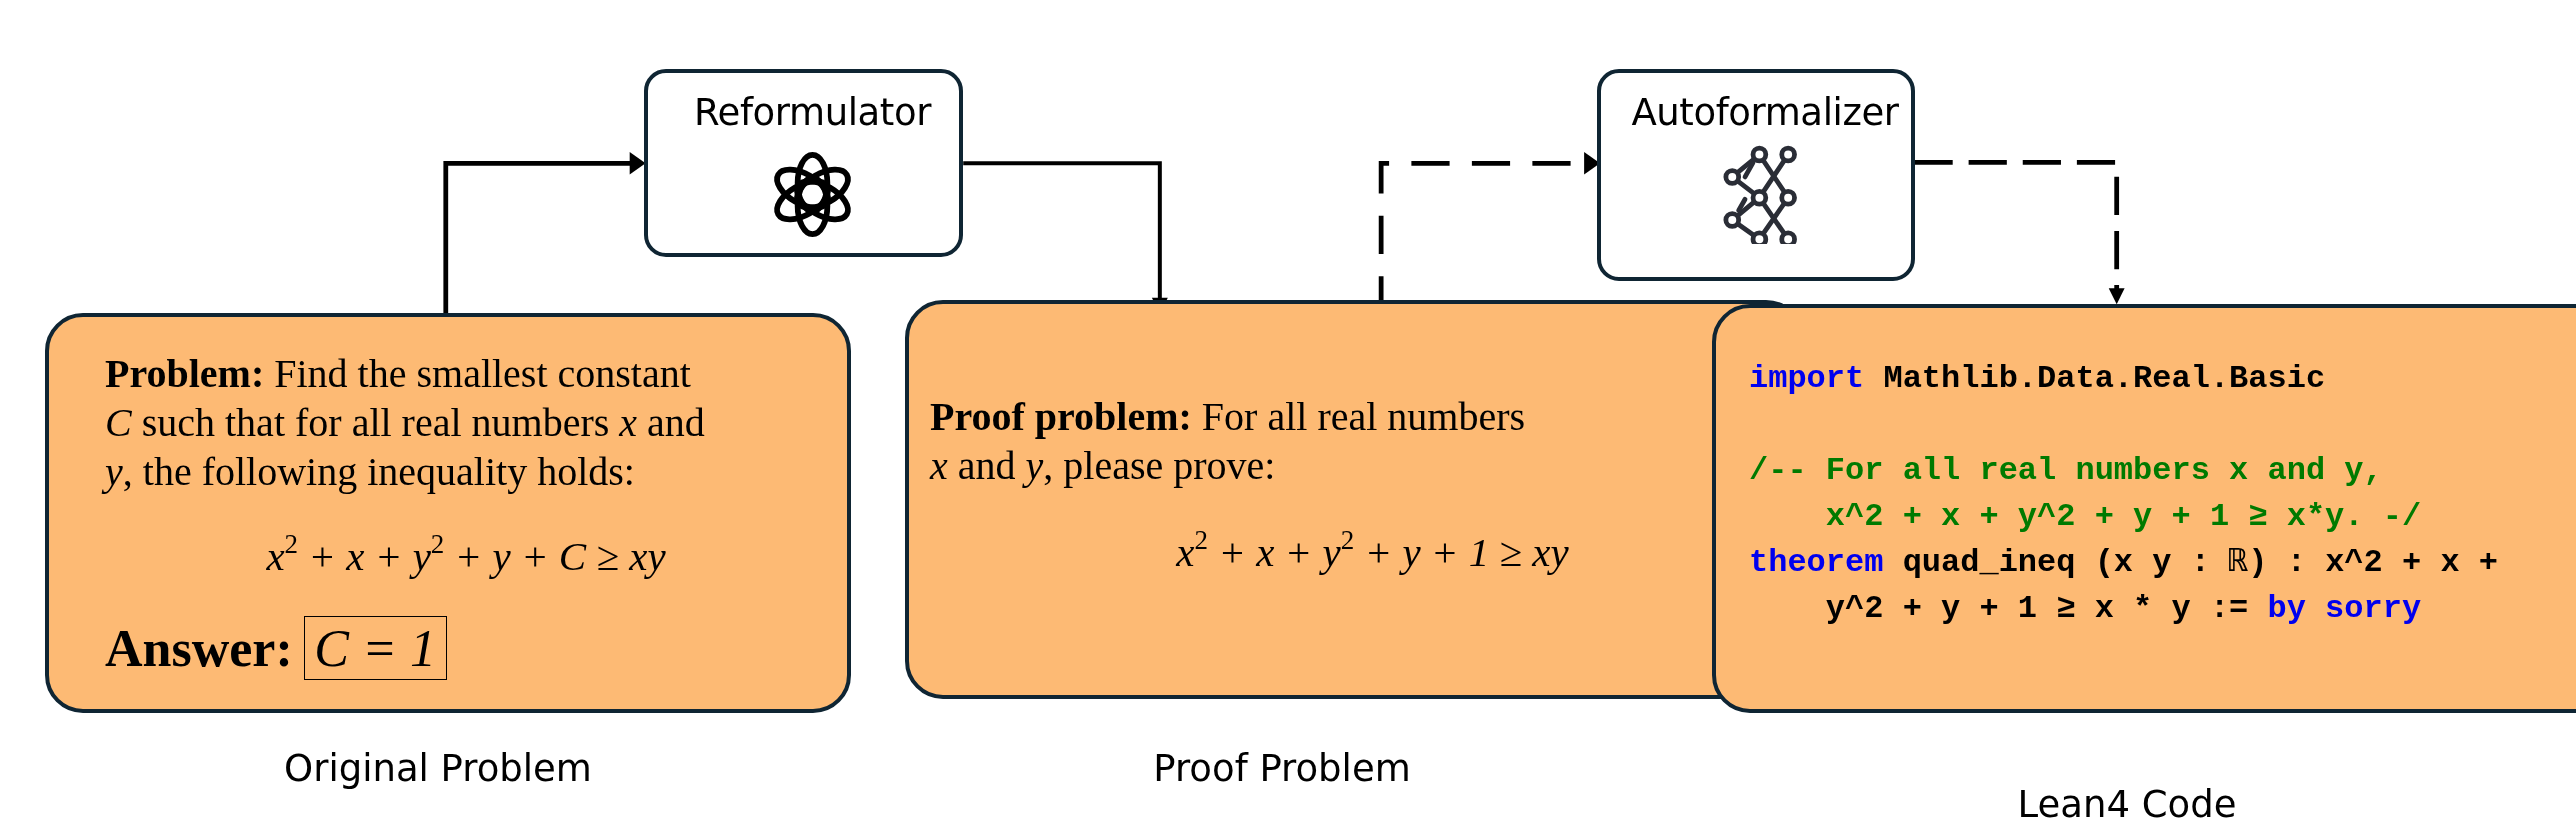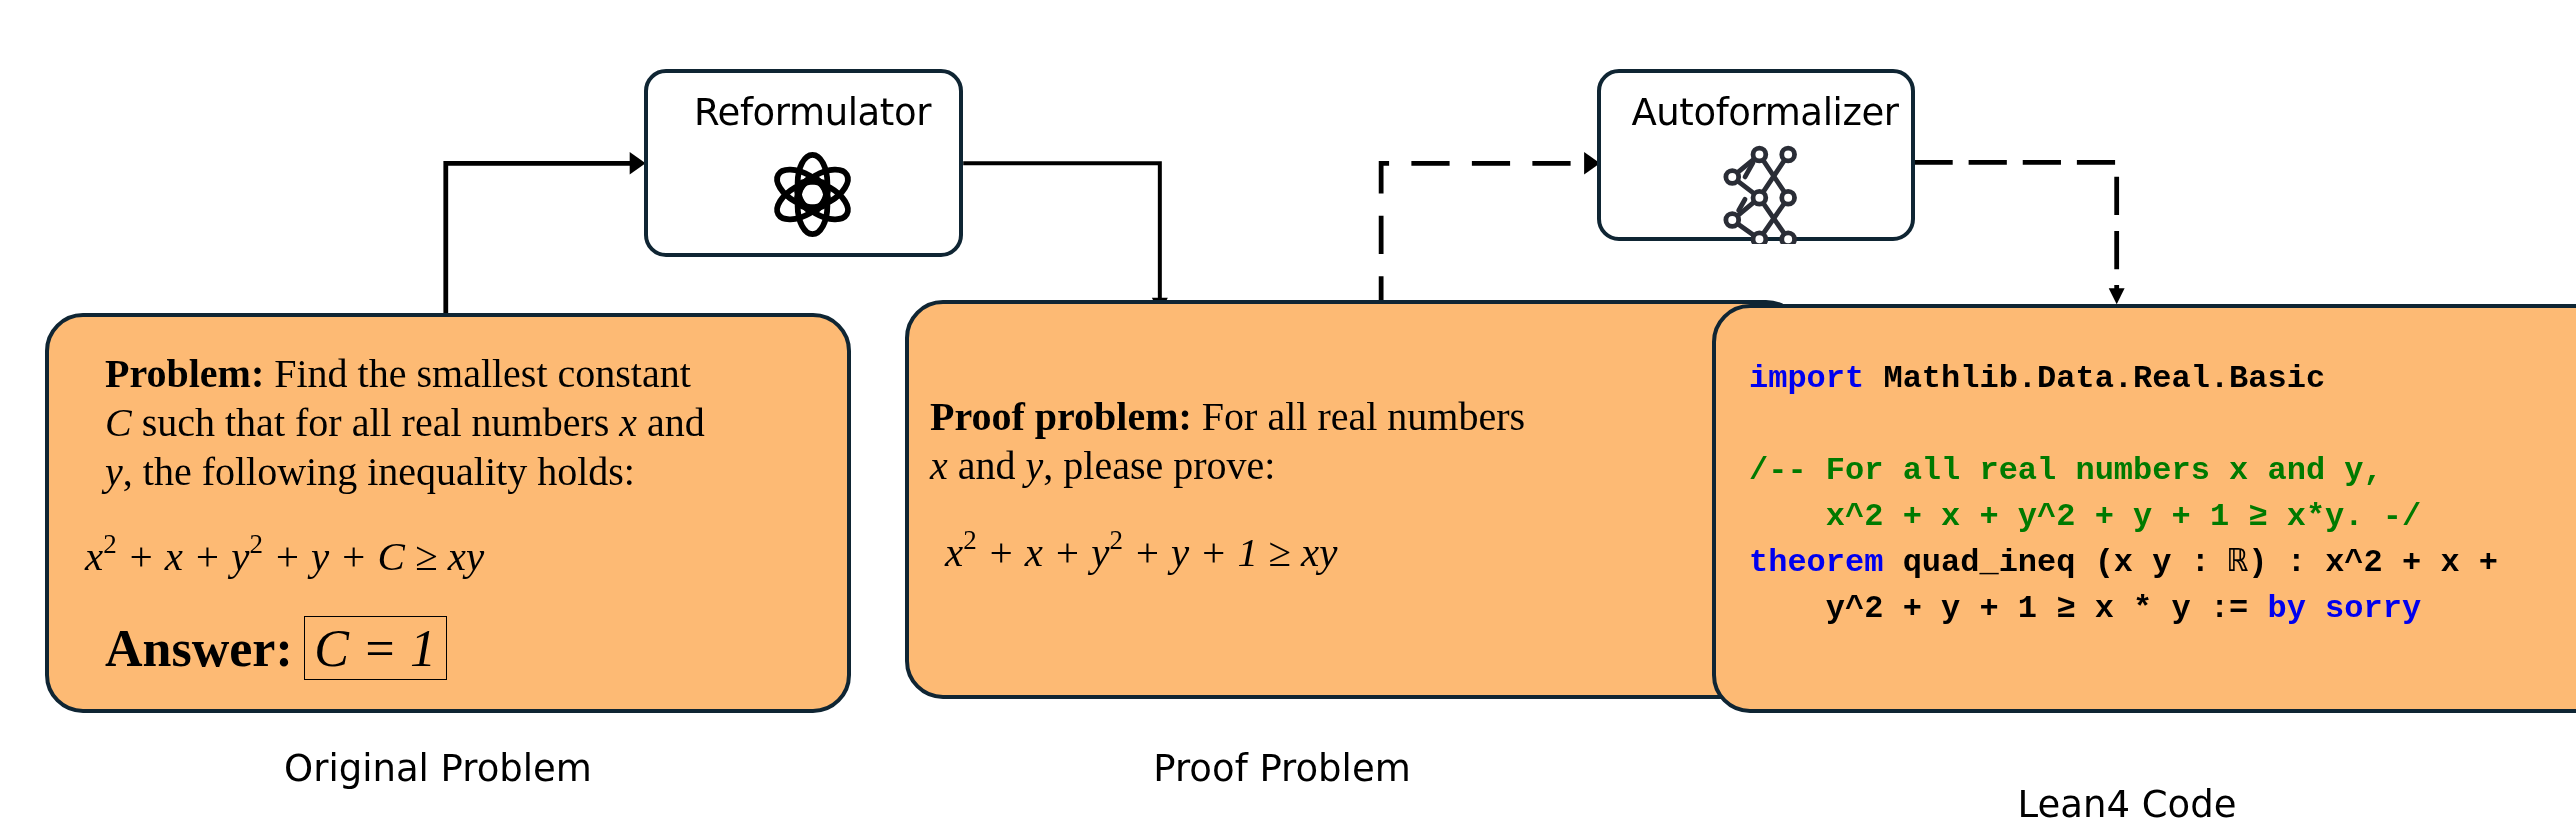--- a/index.html
+++ b/index.html
@@ -23,21 +23,21 @@
     position: absolute; box-sizing: border-box;
     background: #fdba74; border: 4px solid #0f2533; border-radius: 38px;
   }
   .panel-text {
     position: absolute; font-family: "Liberation Serif", serif;
     font-size: 40px; line-height: 49px; color: #000;
   }
   .bold { font-weight: bold; }
   .math { font-family: "Liberation Serif", serif; font-style: italic; }
   .formula {
-    position: absolute; left: 0; right: 0; text-align: left;
+    position: absolute; left: 0; right: 0; text-align: center;
     font-family: "Liberation Serif", serif; font-size: 41px; color: #000; padding-left: 36px;
   }
   .formula sup { font-size: 27px; font-style: normal; vertical-align: 17.5px; line-height: 0; }
   .answer-row {
     position: absolute; font-family: "Liberation Serif", serif; font-size: 52px; color: #000;
   }
   .answer-box {
     display: inline-block; border: 1.6px solid #000; padding: 1.6px 9.6px; margin-left: 11px;
     font-style: italic; font-family: "Liberation Serif", serif;
   }
@@ -86,21 +86,21 @@
         <ellipse cx="0" cy="-14" rx="18" ry="34" transform="rotate(0)"></ellipse>
         <ellipse cx="0" cy="-14" rx="18" ry="34" transform="rotate(60)"></ellipse>
         <ellipse cx="0" cy="-14" rx="18" ry="34" transform="rotate(120)"></ellipse>
         <ellipse cx="0" cy="-14" rx="18" ry="34" transform="rotate(180)"></ellipse>
         <ellipse cx="0" cy="-14" rx="18" ry="34" transform="rotate(240)"></ellipse>
         <ellipse cx="0" cy="-14" rx="18" ry="34" transform="rotate(300)"></ellipse>
       </g>
     </svg>
   </div>
 
-  <div class="agent-box" style="left:1597px; top:69px; width:318px; height:172px;">
+  <div class="agent-box" style="left:1597px; top:69px; width:318px; height:212px;">
     <div class="agent-title">Autoformalizer</div>
     <svg class="agent-icon" width="88" height="99" viewBox="0 0 110 124">
       <g stroke="#2a2d36" stroke-width="6" fill="none" stroke-linecap="round">
         <line x1="14" y1="40" x2="48" y2="12"></line>
         <line x1="14" y1="40" x2="48" y2="66"></line>
         <line x1="14" y1="94" x2="48" y2="66"></line>
         <line x1="14" y1="94" x2="48" y2="118"></line>
         <line x1="48" y1="12" x2="84" y2="66"></line>
         <line x1="48" y1="66" x2="84" y2="12"></line>
         <line x1="48" y1="66" x2="84" y2="118"></line>

